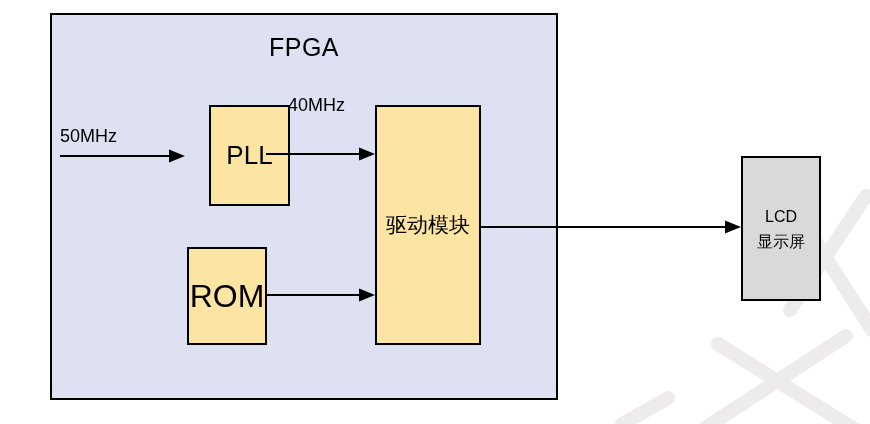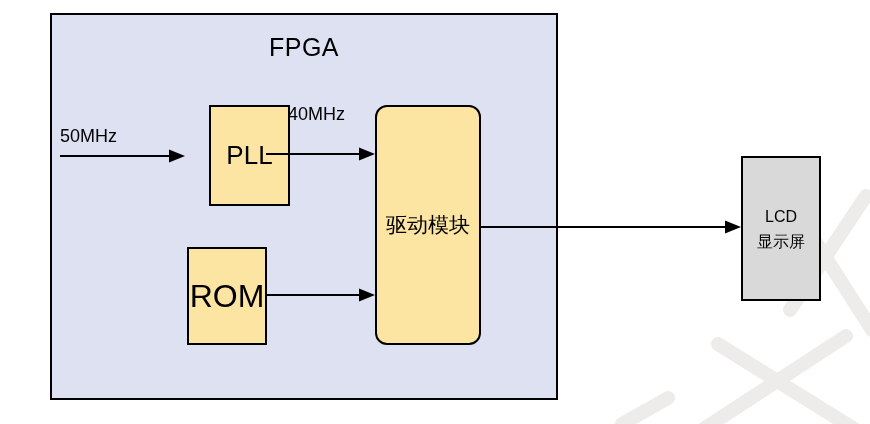--- a/index.html
+++ b/index.html
@@ -47,21 +47,21 @@
     position: absolute;
     background: var(--module-fill);
     border: 2px solid var(--border-color);
     display: flex;
     align-items: center;
     justify-content: center;
     color: #000;
   }
   .node-pll  { left: 185px; top: 105px; width: 81px;  height: 101px; font-size: 26px; margin-left: 24px; }
   .node-rom  { left: 187px; top: 247px; width: 80px;  height: 98px;  font-size: 32px; }
-  .node-driver { left: 375px; top: 105px; width: 106px; height: 240px; font-size: 21px; border-radius: 12px; }
+  .node-driver { left: 375px; top: 105px; width: 106px; height: 240px; font-size: 21px; }
   .node-lcd {
     left: 741px; top: 156px; width: 80px; height: 145px;
     background: var(--lcd-fill);
     font-size: 16px;
     text-align: center;
     line-height: 25px;
     flex-direction: column;
     justify-content: center;
   }
   .arrows {
@@ -71,21 +71,21 @@
   }
   .arrows line { stroke: var(--arrow-color); stroke-width: 2; }
   .arrows polygon { fill: var(--arrow-color); }
   .edge-label {
     position: absolute;
     font-size: 18px;
     color: #000;
     white-space: nowrap;
   }
   .label-50mhz { left: 60px;  top: 126px; }
-  .label-40mhz { left: 288px; top: 104px; }
+  .label-40mhz { left: 288px; top: 95px; }
   .watermark-text {
     position: absolute;
     left: 658px; top: 373px;
     width: 200px;
     font-size: 23px;
     letter-spacing: 1px;
     color: var(--watermark-color);
     text-shadow: -1px -1px 0 #c9c9c9, 1px 1px 0 #ffffff;
     white-space: nowrap;
   }

